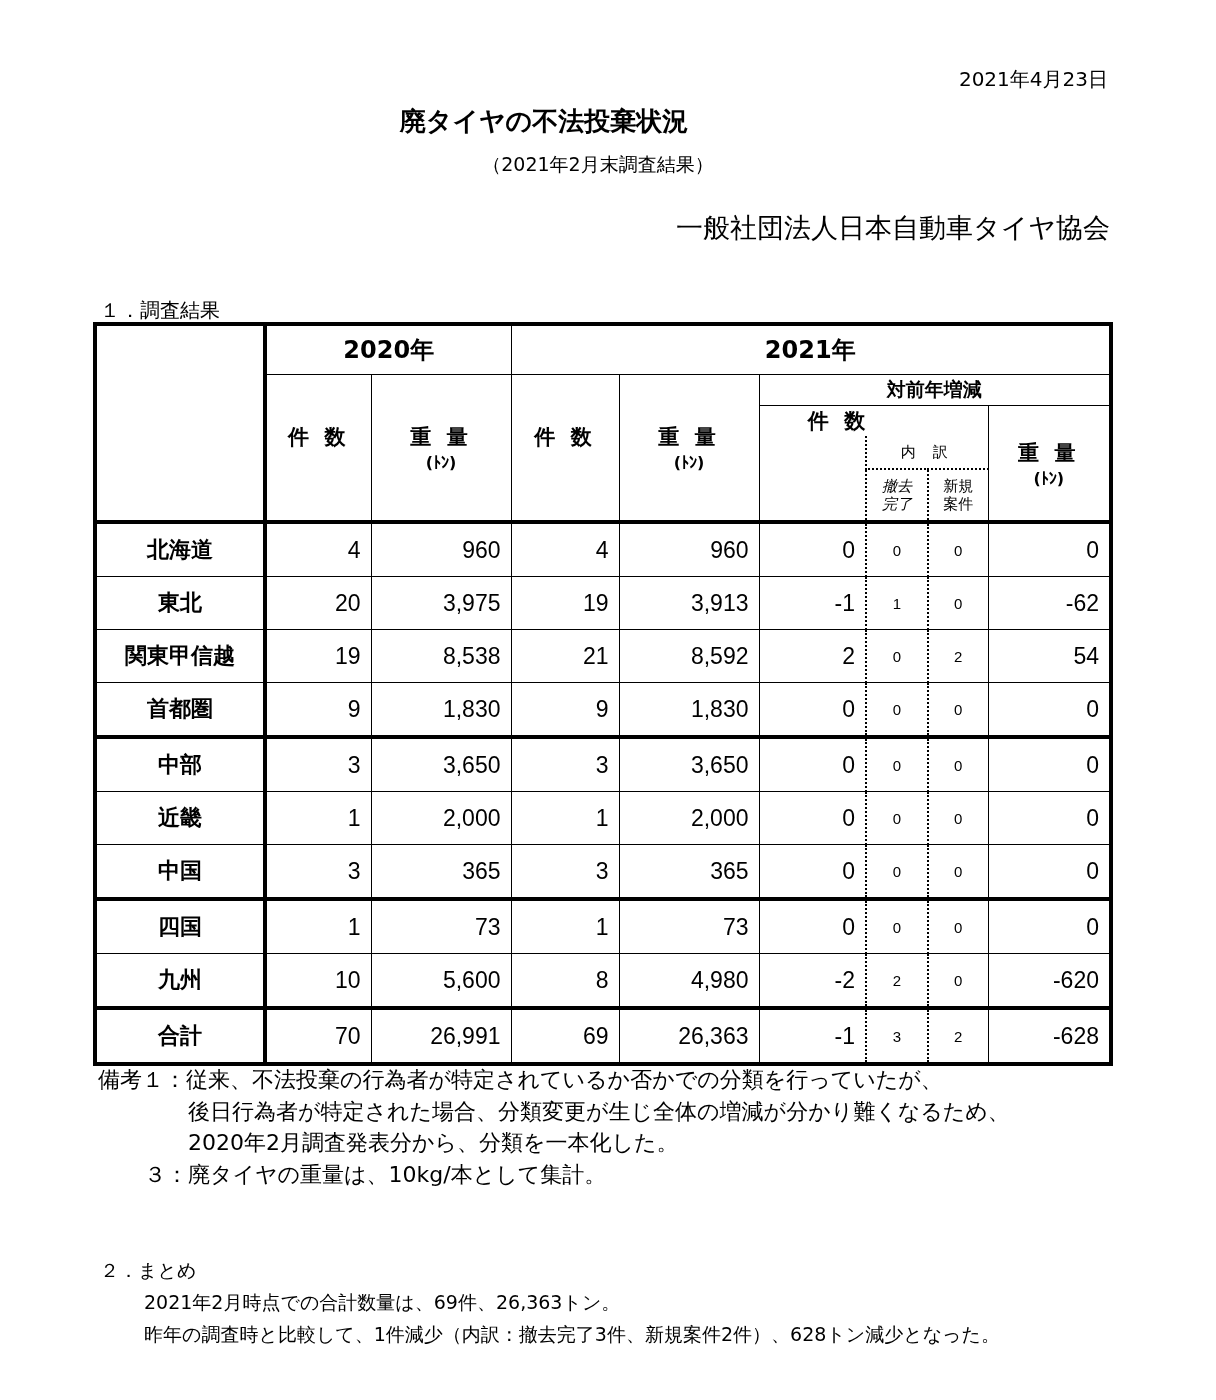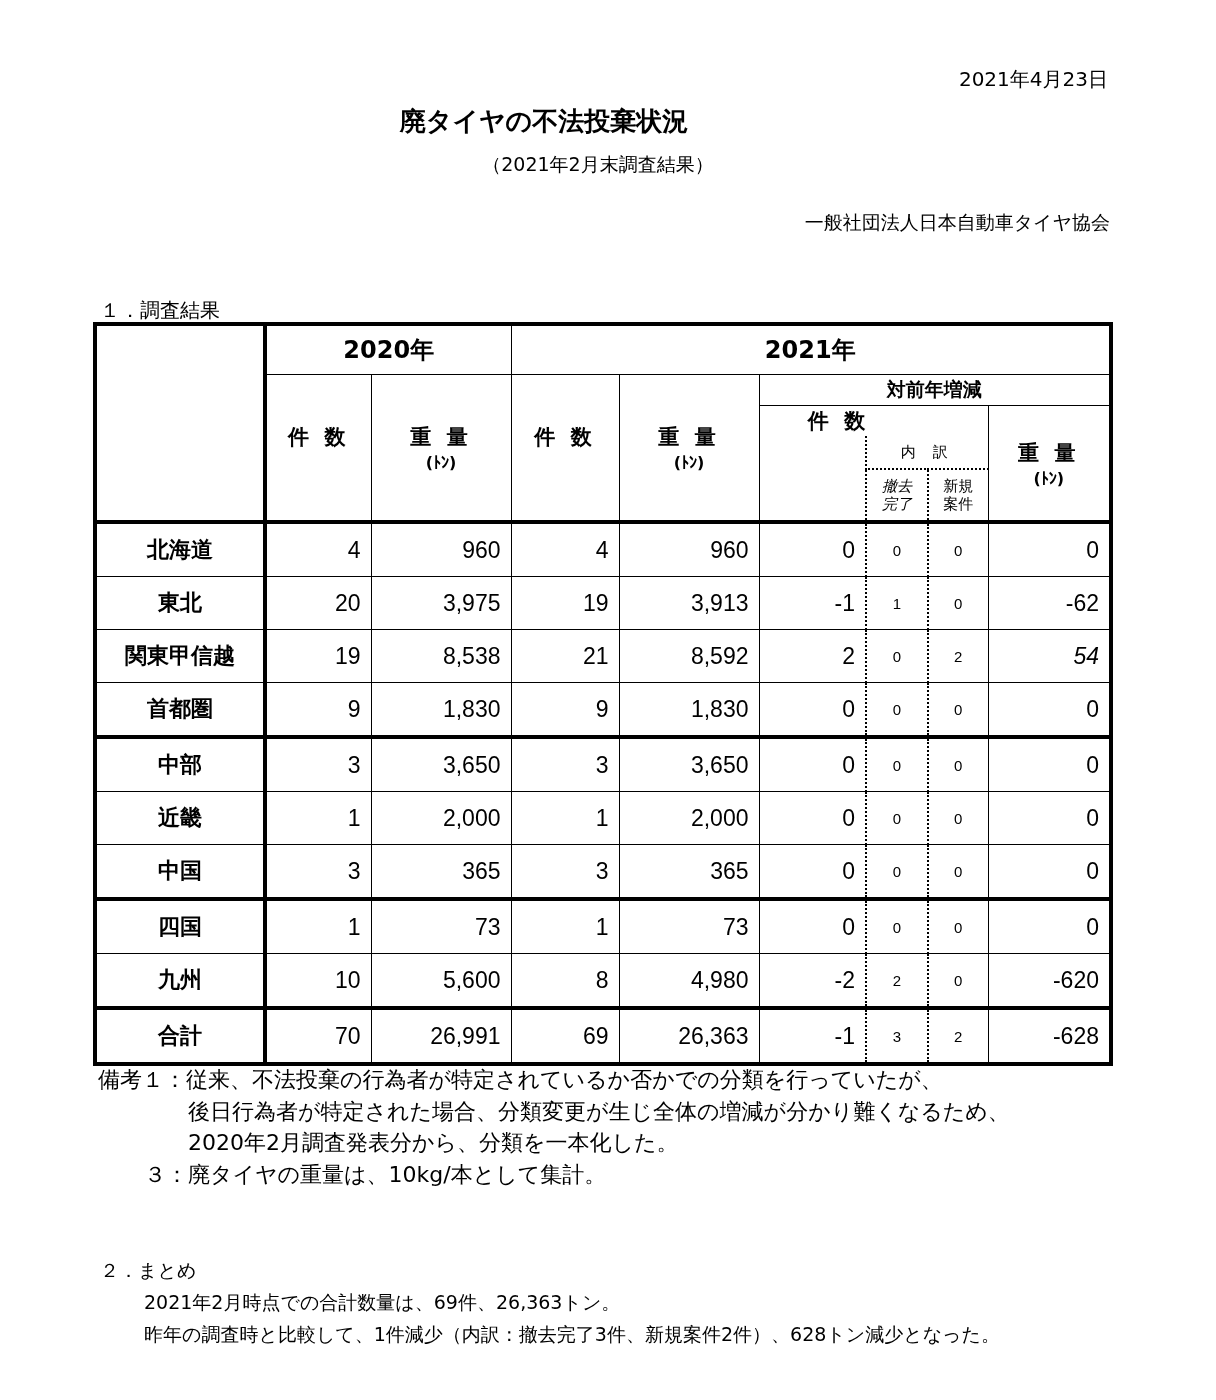--- a/index.html
+++ b/index.html
@@ -3,21 +3,21 @@
 <meta charset="utf-8">
 <style>
   html, body { margin:0; padding:0; background:#ffffff; }
   body { width:1216px; height:1400px; position:relative; font-family:"DejaVu Sans", sans-serif; color:#000; overflow:hidden; }
   .abs { position:absolute; white-space:nowrap; }
   .date { right:108px; top:66px; font-size:20px; }
   .title { left:0; width:1112px; text-align:center; top:104px; font-size:26px; font-weight:bold; padding-left:0; }
   .title span { position:relative; left:-12px; }
   .subtitle { left:0; width:1216px; text-align:center; top:152px; font-size:19px; }
   .subtitle span { position:relative; left:-10px; }
-  .org { right:106px; top:210px; font-size:19px;text-align:right; }
+  .org { right:106px; top:210px; font-size:27px;text-align:right; }
   .sec1 { left:100px; top:297px; font-size:20px; }
 
   table.main { position:absolute; left:93px; top:322px; border-collapse:collapse; table-layout:fixed; border:4px solid #000; }
   table.main td { border:1.5px solid #000; padding:0; font-family:"Liberation Sans", sans-serif; }
   .hdr { font-weight:bold; text-align:center; font-family:"DejaVu Sans", sans-serif !important; }
   .yr { font-size:24px; height:48px; }
   .colh { font-size:21px; letter-spacing:4px; }
   .colh .unit { display:block; font-size:16px; letter-spacing:0; margin-top:2px; }
   .num { text-align:right; font-size:23px; padding-right:10px !important; height:52px; }
   .sm { text-align:center; font-size:15px; }
@@ -114,21 +114,21 @@
       </tr>
       <tr>
         <td class="reg" style="height: 52px;">関東甲信越</td>
         <td class="num thickL" style="height: 52px;">19</td>
         <td class="num" style="height: 52px;">8,538</td>
         <td class="num" style="height: 52px;">21</td>
         <td class="num" style="height: 52px;">8,592</td>
         <td class="num dotR" style="height: 52px;">2</td>
         <td class="sm dotL dotR" style="height: 52px;">0</td>
         <td class="sm dotL" style="height: 52px;">2</td>
-        <td class="num" style="height: 52px; font-style: italic;">54</td>
+        <td class="num" style="height: 52px;">54</td>
       </tr>
       <tr>
         <td class="reg thickB" style="height: 52px;">首都圏</td>
         <td class="num thickL thickB" style="height: 52px;">9</td>
         <td class="num thickB" style="height: 52px;">1,830</td>
         <td class="num thickB" style="height: 52px;">9</td>
         <td class="num thickB" style="height: 52px;">1,830</td>
         <td class="num dotR thickB" style="height: 52px;">0</td>
         <td class="sm dotL dotR thickB" style="height: 52px;">0</td>
         <td class="sm dotL thickB" style="height: 52px;">0</td>

